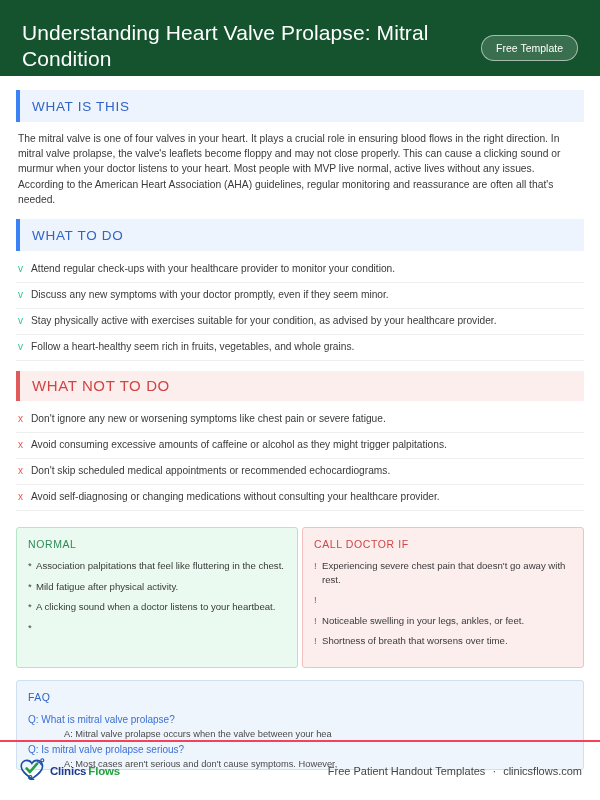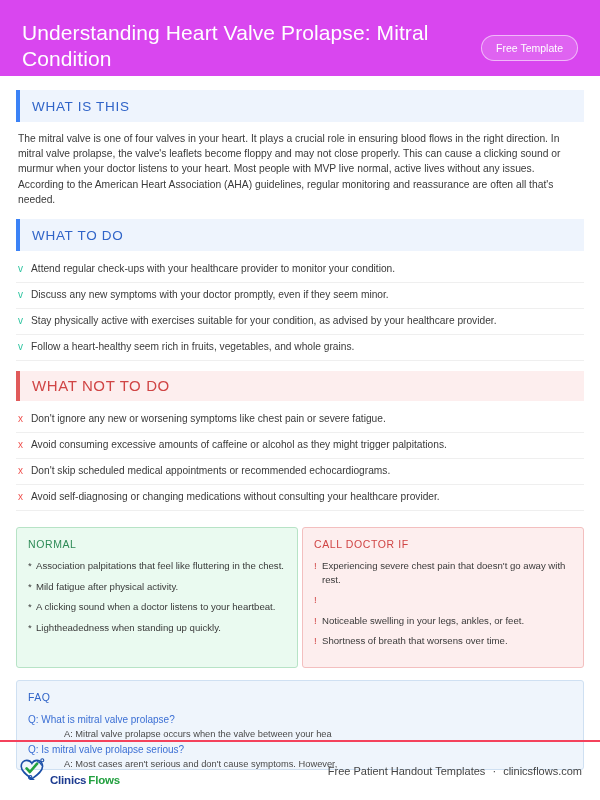--- a/index.html
+++ b/index.html
@@ -11,21 +11,21 @@
     height: 800px;
     background: #ffffff;
     font-family: "Liberation Sans", sans-serif;
     color: #333333;
     overflow: hidden;
     position: relative;
   }
 
   
   .header {
-    background: #d946ef;
+    background: #14532d;
     padding: 20px 22px 22px 22px;
     height: 76px;
     box-sizing: border-box;
     display: flex;
     align-items: flex-start;
     justify-content: space-between;
   }
   .header-title {
     color: #ffffff;
     font-size: 21px;
@@ -185,21 +185,21 @@
     height: 60px;
     border-top: 2px solid #f4425c;
     display: flex;
     align-items: center;
     justify-content: space-between;
     padding: 0 18px;
     box-sizing: border-box;
   }
   .logo {
     display: flex;
-    align-items: flex-end;
+    align-items: center;
     gap: 2px;
   }
   .logo-word { font-size: 11.5px; font-weight: bold; letter-spacing: -0.2px; }
   .logo-clinics { color: #1b3a8f; }
   .logo-flows { color: #22a03f; }
   .footer-text {
     font-size: 11px;
     color: #444444;
   }
   .dot-sep { padding: 0 4px; }
@@ -274,21 +274,20 @@
       <div class="box-item">
         <span class="bmarker">*</span>
         <span>Mild fatigue after physical activity.</span>
       </div>
       <div class="box-item">
         <span class="bmarker">*</span>
         <span>A clicking sound when a doctor listens to your heartbeat.</span>
       </div>
       <div class="box-item">
         <span class="bmarker">*</span>
-        <span>Lightheadedness when standing up quickly.</span>
       </div>
     </div>
 
     <div class="box alert">
       <div class="box-title">CALL DOCTOR IF</div>
       <div class="box-item">
         <span class="bmarker">!</span>
         <span>Experiencing severe chest pain that doesn't go away with rest.</span>
       </div>
       <div class="box-item">

